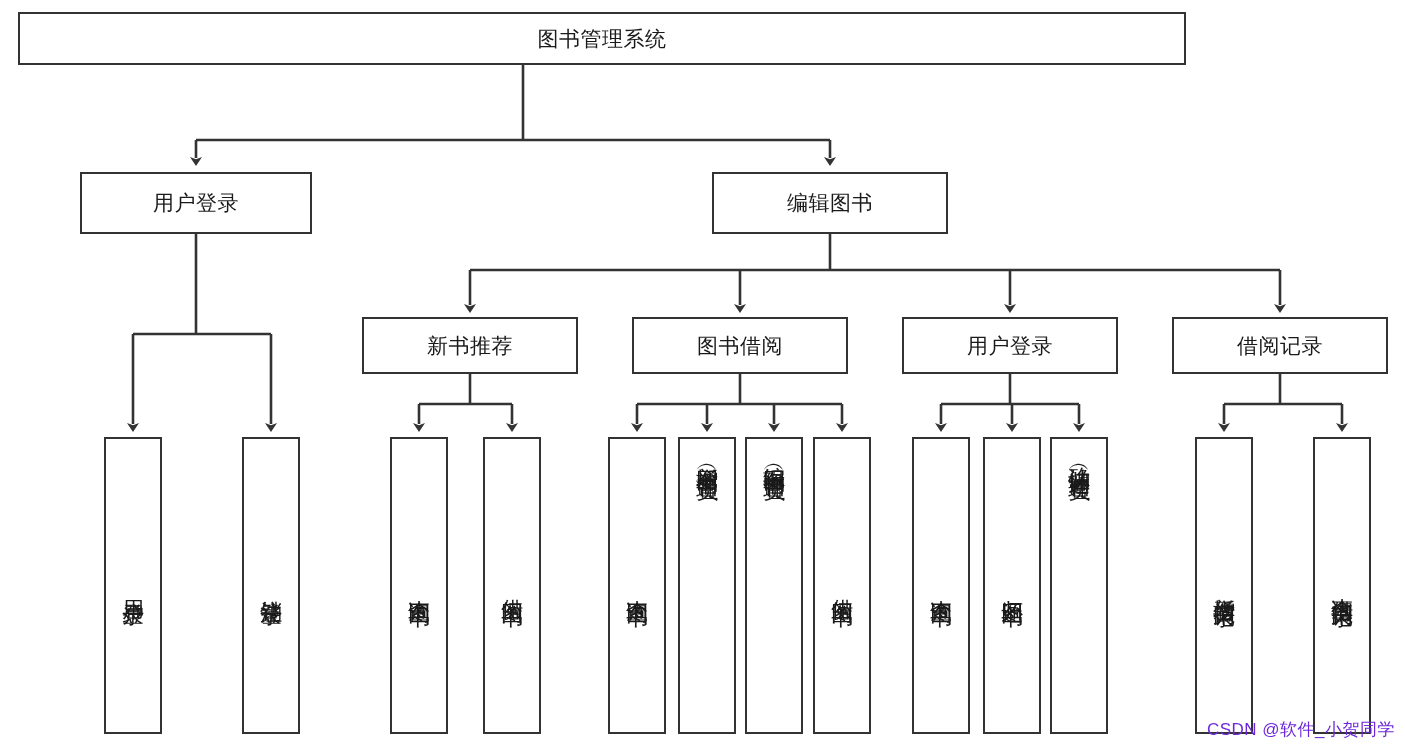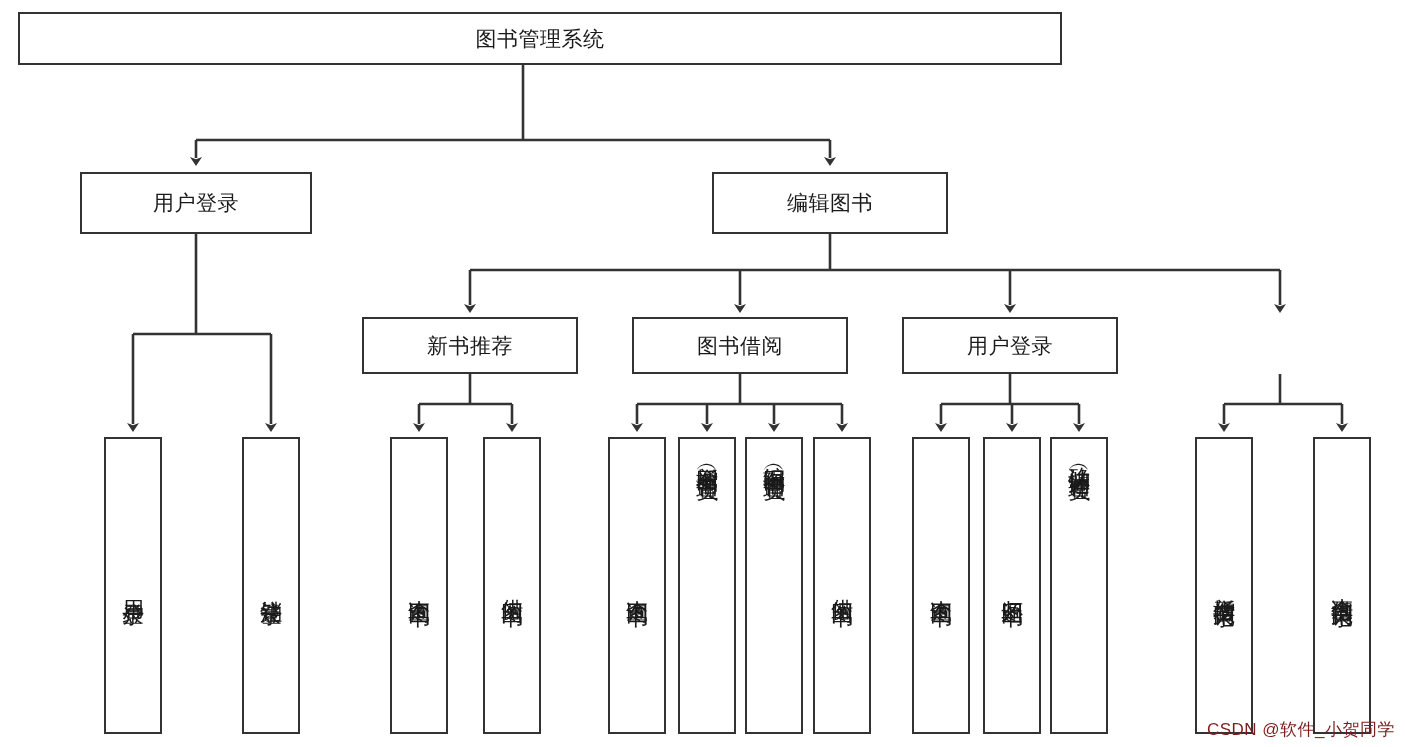--- a/index.html
+++ b/index.html
@@ -56,21 +56,21 @@
   }
   .node.vert.mid {
     align-items: center;
     padding-top: 0;
   }
   #watermark {
     position: absolute;
     right: 10px;
     bottom: 6px;
     font-size: 17px;
-    color: #7f1d1d;
+    color: #6d28d9;
     letter-spacing: 0.5px;
     white-space: nowrap;
   }
 </style>
 </head>
 <body>
 
 <div id="canvas">
 
   <svg class="edges" viewBox="0 0 1405 747" xmlns="http://www.w3.org/2000/svg">
@@ -116,39 +116,42 @@
       <path d="M1012,404 L1012,424" marker-end="url(#arrow)"></path>
       <path d="M1079,404 L1079,424" marker-end="url(#arrow)"></path>
 
       <path d="M1280,374 L1280,404"></path>
       <path d="M1224,404 L1342,404"></path>
       <path d="M1224,404 L1224,424" marker-end="url(#arrow)"></path>
       <path d="M1342,404 L1342,424" marker-end="url(#arrow)"></path>
     </g>
   </svg>
 
-  <div class="node" style="left:18px; top:12px; width:1044px; height:53px;">
+  <div class="node" style="left:18px; top:12px; width:1168px; height:53px;">
     <span class="label">图书管理系统</span>
   </div>
 
   <div class="node" style="left:80px; top:172px; width:232px; height:62px;">
     <span class="label">用户登录</span>
   </div>
   <div class="node" style="left:712px; top:172px; width:236px; height:62px;">
     <span class="label">编辑图书</span>
   </div>
 
   <div class="node" style="left:362px; top:317px; width:216px; height:57px;">
     <span class="label">新书推荐</span>
   </div>
   <div class="node" style="left:632px; top:317px; width:216px; height:57px;">
     <span class="label">图书借阅</span>
   </div>
   <div class="node" style="left:902px; top:317px; width:216px; height:57px;">
     <span class="label">用户登录</span>
+  </div>
+  <div class="node" style="left:1172px; top:317px; width:216px; height:57px;">
+    <span class="label">借阅记录</span>
   </div>
 
   <div class="node vert mid" style="left:104px; top:437px; width:58px; height:297px;">
     <span class="label">用户登录</span>
   </div>
   <div class="node vert mid" style="left:242px; top:437px; width:58px; height:297px;">
     <span class="label">注销登录</span>
   </div>
 
   <div class="node vert mid" style="left:390px; top:437px; width:58px; height:297px;">

